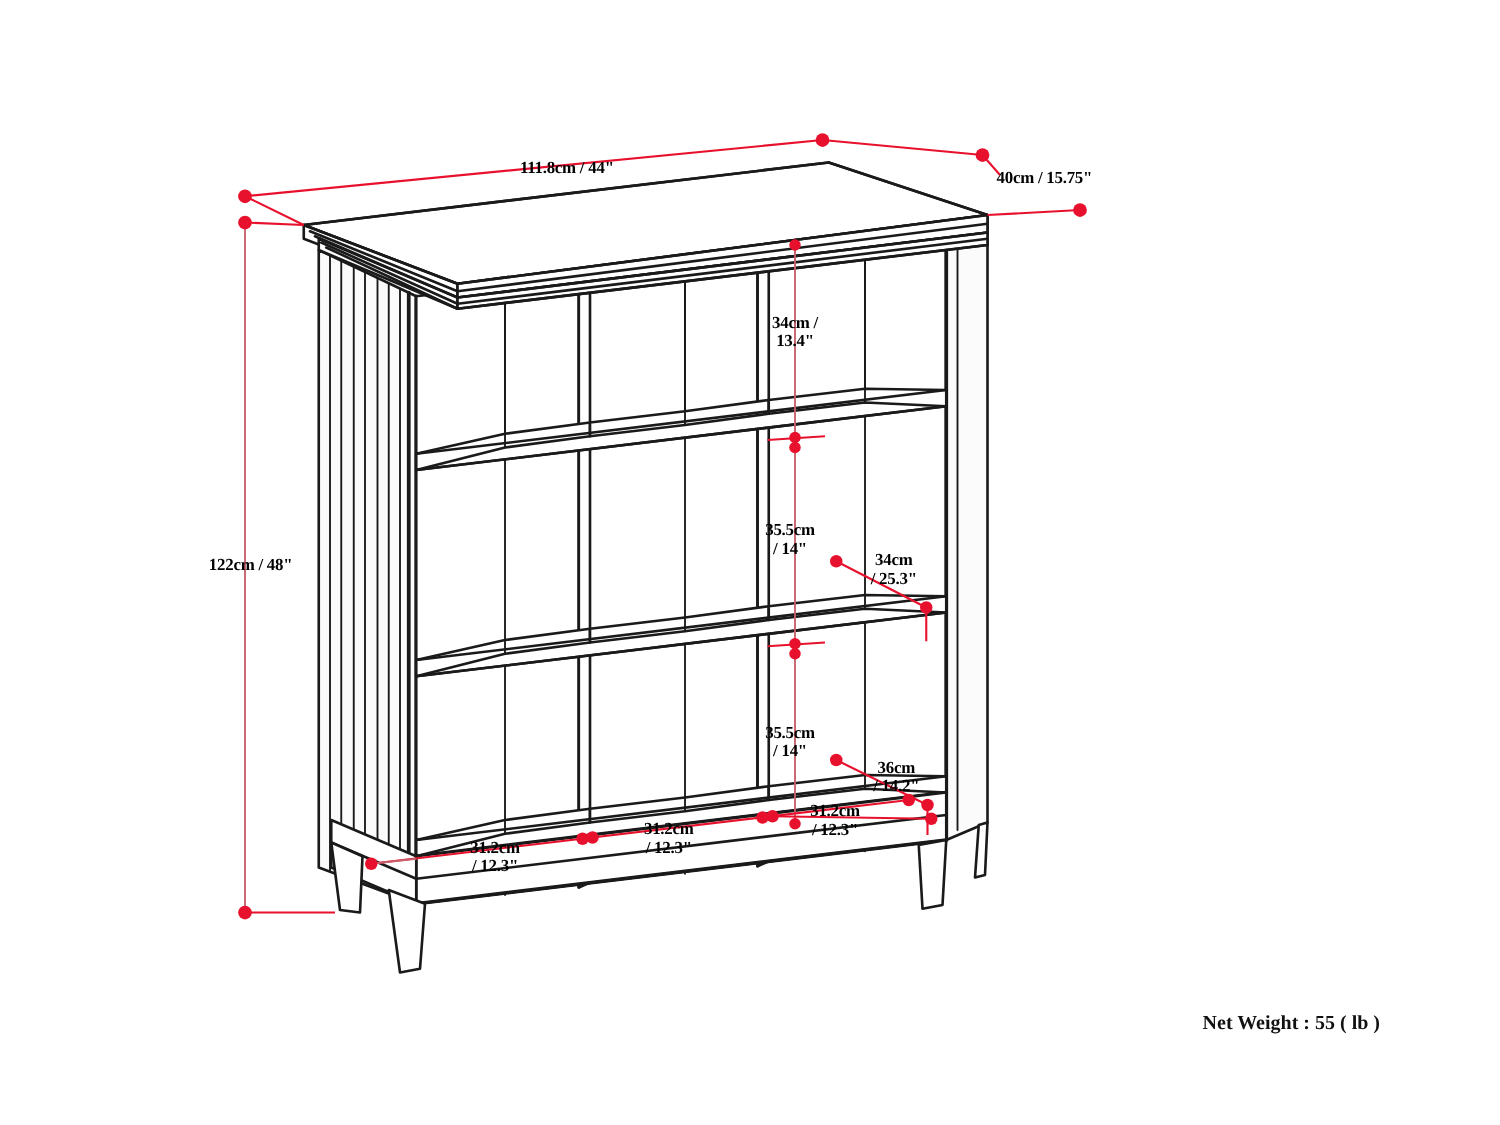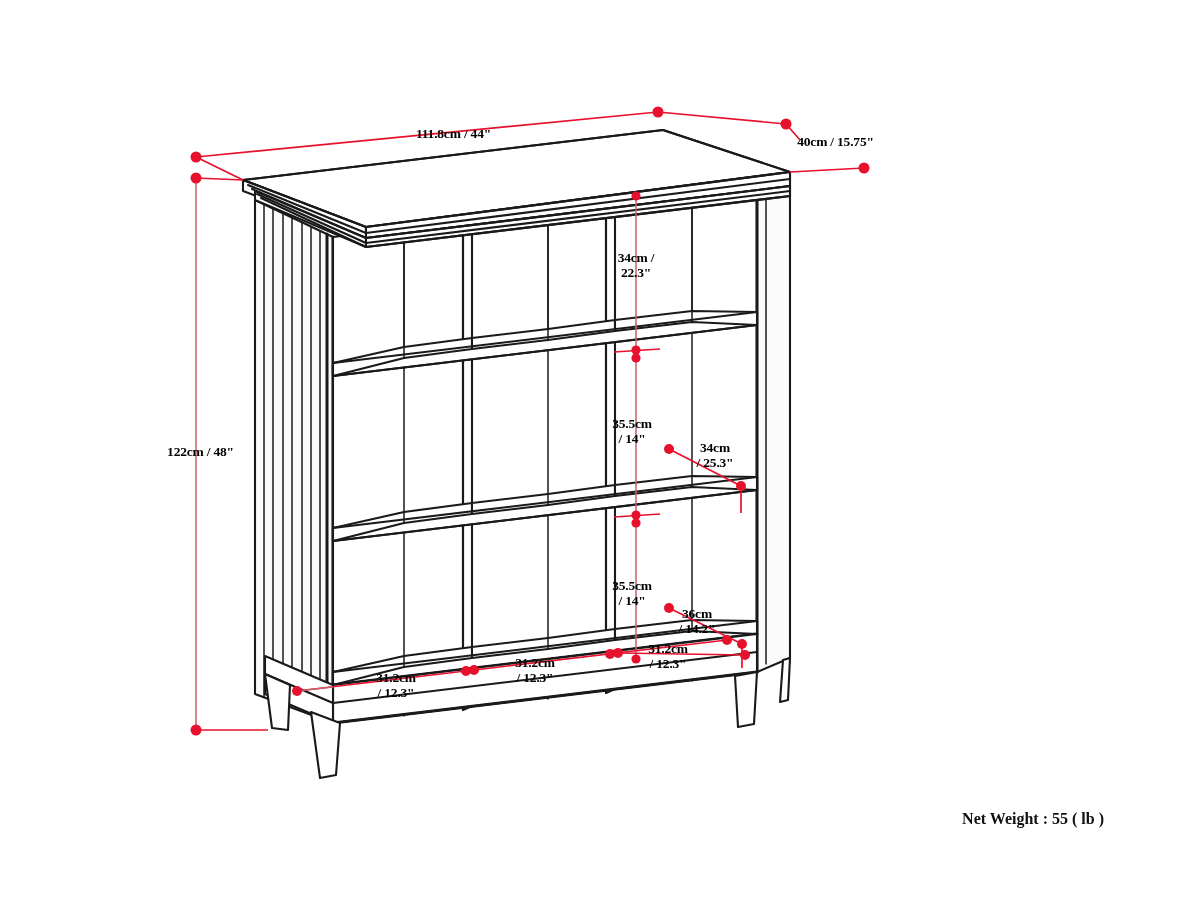--- a/index.html
+++ b/index.html
@@ -262,32 +262,32 @@
     </g>
   </svg>
 
   <div class="dim-label" style="left:376px; top:126px; width:155px;">111.8cm / 44"</div>
 
   <div class="dim-label" style="left:778px; top:134px; width:115px;">40cm / 15.75"</div>
 
   <div class="dim-label" style="left:148px; top:444px; width:105px;">122cm / 48"</div>
 
   <div class="dim-label" style="left:600px; top:250px; width:72px;">34cm /
-22.3"</div>
+13.4"</div>
 
   <div class="dim-label" style="left:596px; top:416px; width:72px;">35.5cm
 / 14"</div>
 
   <div class="dim-label" style="left:596px; top:578px; width:72px;">35.5cm
 / 14"</div>
 
   <div class="dim-label" style="left:680px; top:440px; width:70px;">34cm
 / 25.3"</div>
 
-  <div class="dim-label" style="left:662px; top:606px; width:70px;font-family:Liberation Serif, serif;">36cm
+  <div class="dim-label" style="left:682px; top:606px; width:70px;font-family:Liberation Serif, serif;">36cm
 / 14.2"</div>
 
   <div class="dim-label" style="left:355px; top:670px; width:82px;">31.2cm
 / 12.3"</div>
 
   <div class="dim-label" style="left:494px; top:655px; width:82px;">31.2cm
 / 12.3"</div>
 
   <div class="dim-label" style="left:627px; top:641px; width:82px;">31.2cm
 / 12.3"</div>

